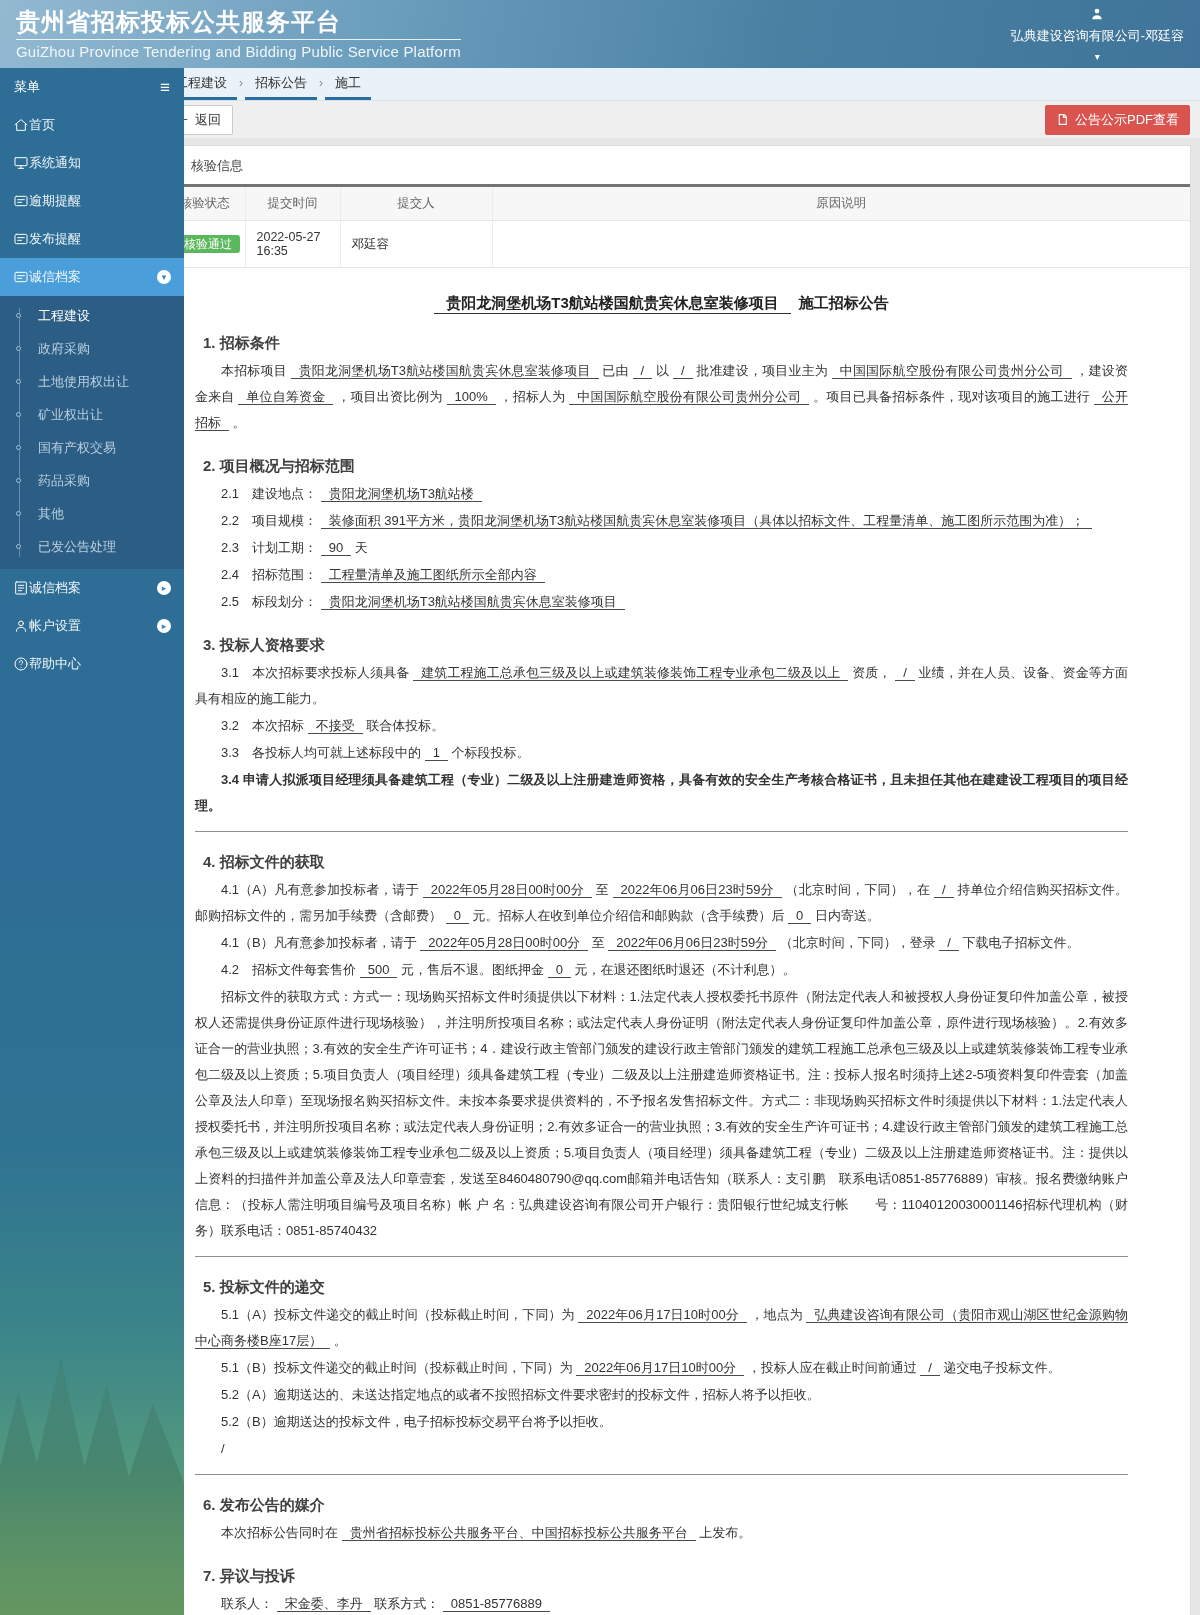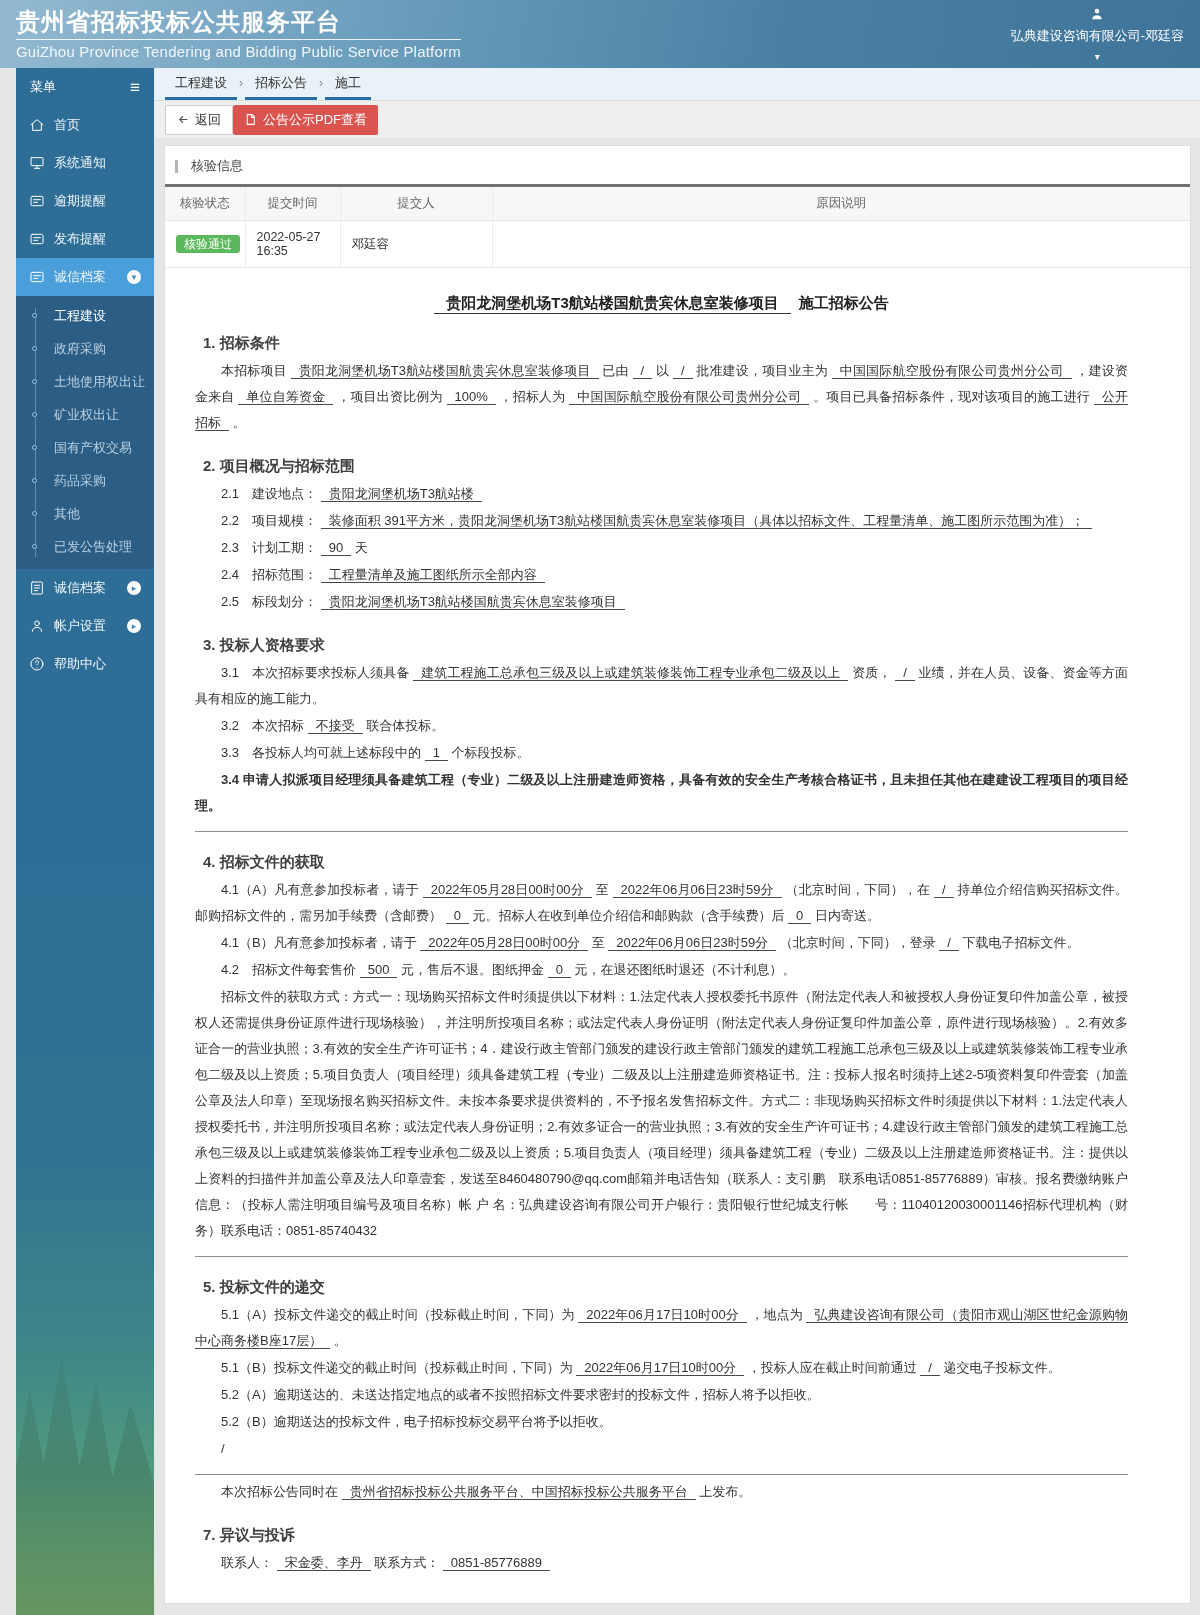--- a/index.html
+++ b/index.html
@@ -8,44 +8,44 @@
 
   
   .app-header{height:68px;box-sizing:border-box;display:flex;justify-content:space-between;align-items:center;
     padding:0 16px;background:linear-gradient(100deg,#93b9d1 0%,#6d9fbe 30%,#4a81a3 65%,#40749a 100%);}
   .logo h1{margin:0;color:#fff;font-size:24px;font-weight:bold;letter-spacing:1px;line-height:28px;}
   .logo .sub{color:#f0f6fa;font-size:15px;border-top:1px solid rgba(255,255,255,.85);padding-top:3px;margin-top:3px;width:fit-content;letter-spacing:.2px;}
   .user{color:#fff;font-size:13px;display:flex;gap:6px;align-items:center;cursor:pointer;flex-direction:column;}
   .user .caret{font-size:10px;}
 
   
-  .sidebar{position:absolute;left:16px;top:68px;bottom:0;width:138px;color:#e8f1f7;overflow:hidden;
+  .sidebar{position:absolute;left:0;top:68px;bottom:0;width:184px;color:#e8f1f7;overflow:hidden;
     background:linear-gradient(180deg,#2e6d96 0%,#2e6d96 50%,#2f7392 70%,#3c8589 82%,#569c7c 92%,#74b57b 100%);}
   .mountains{position:absolute;left:0;right:0;bottom:0;height:330px;pointer-events:none;
     background:linear-gradient(180deg,rgba(40,90,80,0) 0%,rgba(58,110,92,.45) 55%,rgba(96,140,88,.75) 100%);
     clip-path:polygon(0 55%,10% 32%,20% 54%,33% 22%,46% 55%,58% 30%,70% 58%,83% 36%,100% 60%,100% 100%,0 100%);}
   .menu-head{display:flex;justify-content:space-between;align-items:center;height:38px;padding:0 14px;font-size:13px;color:#fff;}
   .burger{font-size:17px;line-height:1;cursor:pointer;}
-  .side-item{display:flex;align-items:center;height:38px;padding:0 13px;font-size:13px;color:#eef5fa;cursor:pointer;gap:9px;position:relative;}
+  .side-item{display:flex;align-items:center;height:38px;padding:0 13px;font-size:13px;color:#eef5fa;cursor:pointer;position:relative;}
   .side-item.active{background:#4a9ed9;}
   .s-icon{display:flex;}
   .s-icon svg{width:16px;height:16px;}
   .s-caret{margin-left:auto;background:#fff;color:#3a87c0;border-radius:50%;width:14px;height:14px;font-size:9px;line-height:14px;text-align:center;}
   .submenu{background:#2c5e85;position:relative;padding:3px 0 6px;}
   .submenu::before{content:"";position:absolute;left:19px;top:12px;bottom:12px;width:1px;background:rgba(160,200,230,.45);}
   .sub-item{position:relative;height:33px;line-height:33px;padding-left:38px;font-size:13px;color:#b9cfe0;cursor:pointer;white-space:nowrap;}
   .sub-item::before{content:"";position:absolute;left:16px;top:14px;width:5px;height:5px;border:1px solid #9fc3dd;border-radius:50%;background:#2c5e85;box-sizing:border-box;}
   .sub-item.current{color:#fff;}
 
   
   .main{margin-left:155px;}
   .breadcrumb{height:32px;background:#e9f2f8;border-bottom:1px solid #d6e0e8;display:flex;align-items:stretch;padding-left:10px;}
   .crumb{display:flex;align-items:center;padding:0 10px;font-size:13px;color:#333;border-bottom:3px solid #2a6da0;cursor:pointer;}
   .crumb-sep{display:flex;align-items:center;color:#888;font-size:12px;padding:0 2px;border-bottom:3px solid transparent;}
-  .toolbar{height:37px;background:#efefef;display:flex;align-items:center;padding:0 10px;}
+  .toolbar{height:37px;background:#efefef;display:flex;align-items:center;justify-content:space-between;padding:0 10px;}
   .back-btn{display:flex;align-items:center;gap:5px;background:#fff;border:1px solid #ccc;border-radius:2px;padding:5px 11px;font-size:13px;color:#333;cursor:pointer;}
   .pdf-btn{display:flex;align-items:center;gap:6px;background:#d9534f;color:#fff;border:none;border-radius:2px;padding:6px 11px;font-size:13px;cursor:pointer;}
 
   .panel{background:#fff;border:1px solid #ddd;margin:7px 9px 13px;box-sizing:border-box;min-height:1455px;}
 
   .verify-head{display:flex;align-items:center;gap:13px;padding:11px 10px 9px;font-size:13px;color:#444;}
   .verify-head .bar{width:3px;height:13px;background:#b5b5b5;display:inline-block;}
   table.verify{width:100%;border-collapse:collapse;font-size:12.5px;color:#666;table-layout:fixed;}
   table.verify th{background:#f7f7f7;font-weight:normal;text-align:center;padding:8px 11px;border-top:3px solid #737373;border-bottom:1px solid #e6e6e6;border-right:1px solid #ececec;}
   table.verify th:last-child,table.verify td:last-child{border-right:none;}
@@ -265,20 +265,21 @@
             <p class="para"><span class="r-t">4.2　招标文件每套售价 </span><span class="r-u">500</span><span class="r-t"> 元，售后不退。图纸押金 </span><span class="r-u">0</span><span class="r-t"> 元，在退还图纸时退还（不计利息）。</span></p>
             <p class="para"><span class="r-t">招标文件的获取方式：方式一：现场购买招标文件时须提供以下材料：1.法定代表人授权委托书原件（附法定代表人和被授权人身份证复印件加盖公章，被授权人还需提供身份证原件进行现场核验），并注明所投项目名称；或法定代表人身份证明（附法定代表人身份证复印件加盖公章，原件进行现场核验）。2.有效多证合一的营业执照；3.有效的安全生产许可证书；4．建设行政主管部门颁发的建设行政主管部门颁发的建筑工程施工总承包三级及以上或建筑装修装饰工程专业承包二级及以上资质；5.项目负责人（项目经理）须具备建筑工程（专业）二级及以上注册建造师资格证书。注：投标人报名时须持上述2-5项资料复印件壹套（加盖公章及法人印章）至现场报名购买招标文件。未按本条要求提供资料的，不予报名发售招标文件。方式二：非现场购买招标文件时须提供以下材料：1.法定代表人授权委托书，并注明所投项目名称；或法定代表人身份证明；2.有效多证合一的营业执照；3.有效的安全生产许可证书；4.建设行政主管部门颁发的建筑工程施工总承包三级及以上或建筑装修装饰工程专业承包二级及以上资质；5.项目负责人（项目经理）须具备建筑工程（专业）二级及以上注册建造师资格证书。注：提供以上资料的扫描件并加盖公章及法人印章壹套，发送至8460480790@qq.com邮箱并电话告知（联系人：支引鹏　联系电话0851-85776889）审核。报名费缴纳账户信息：（投标人需注明项目编号及项目名称）帐 户 名：弘典建设咨询有限公司开户银行：贵阳银行世纪城支行帐　　号：11040120030001146招标代理机构（财务）联系电话：0851-85740432</span></p>
             <hr class="sep">
             <div class="sec-head">5. 投标文件的递交</div>
             <p class="para"><span class="r-t">5.1（A）投标文件递交的截止时间（投标截止时间，下同）为 </span><span class="r-u">2022年06月17日10时00分</span><span class="r-t"> ，地点为 </span><span class="r-u">弘典建设咨询有限公司（贵阳市观山湖区世纪金源购物中心商务楼B座17层）</span><span class="r-t"> 。</span></p>
             <p class="para"><span class="r-t">5.1（B）投标文件递交的截止时间（投标截止时间，下同）为 </span><span class="r-u">2022年06月17日10时00分</span><span class="r-t"> ，投标人应在截止时间前通过 </span><span class="r-u">/</span><span class="r-t"> 递交电子投标文件。</span></p>
             <p class="para"><span class="r-t">5.2（A）逾期送达的、未送达指定地点的或者不按照招标文件要求密封的投标文件，招标人将予以拒收。</span></p>
             <p class="para"><span class="r-t">5.2（B）逾期送达的投标文件，电子招标投标交易平台将予以拒收。</span></p>
             <p class="para"><span class="r-t">/</span></p>
             <hr class="sep">
+            <div class="sec-head">6. 发布公告的媒介</div>
             <p class="para"><span class="r-t">本次招标公告同时在 </span><span class="r-u">贵州省招标投标公共服务平台、中国招标投标公共服务平台</span><span class="r-t"> 上发布。</span></p>
             <div class="sec-head">7. 异议与投诉</div>
             <p class="para"><span class="r-t">联系人： </span><span class="r-u">宋金委、李丹</span><span class="r-t"> 联系方式： </span><span class="r-u">0851-85776889</span></p>
           </div>
       </div>
     </div>
   </div>
 
 </div>
 

